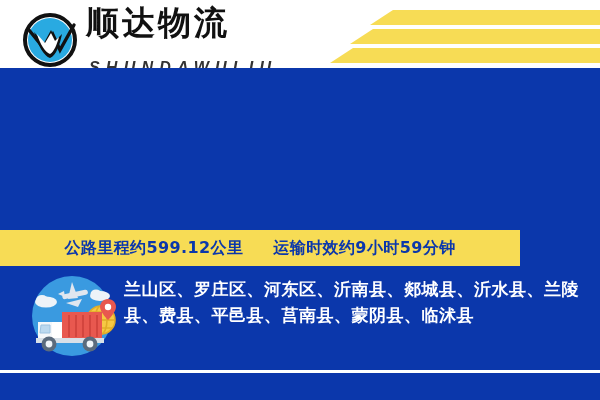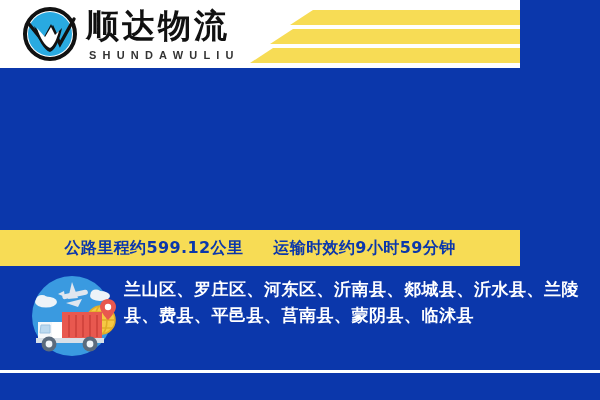--- a/index.html
+++ b/index.html
@@ -8,39 +8,39 @@
     font-family:"Liberation Sans","DejaVu Sans",sans-serif;
     background:#0b3bb0;
   }
   #card{
     position:relative;width:600px;height:400px;overflow:hidden;
     background:#0b37ab;
   }
 
   
   .header{
-    position:absolute;left:0;top:0;width:520px;height:68px;
+    position:absolute;left:0;top:0;width:600px;height:68px;
     background:#ffffff;overflow:hidden;
   }
   .logo-wrap{
     position:absolute;left:20px;top:4px;display:flex;align-items:center;gap:6px;
   }
   .logo-mark{
     position:relative;width:60px;height:60px;flex:0 0 60px;
   }
   .logo-mark svg{display:block;}
   .logo-text{display:flex;flex-direction:column;justify-content:center;padding-top:2px;}
   .logo-cn{
     font-family:"DejaVu Sans","Liberation Sans",sans-serif;
     font-size:33px;font-weight:bold;color:#111111;letter-spacing:3px;
     line-height:1.05;white-space:nowrap;
   }
   .logo-en{
-    font-size:11px;font-weight:bold;color:#333333;letter-spacing:6.2px;
-    margin-top:5px;white-space:nowrap;padding-left:3px;
+    font-size:16px;font-weight:bold;color:#333333;letter-spacing:6.2px;
+    margin-top:18px;white-space:nowrap;padding-left:3px;font-style:italic;
   }
   .stripes{position:absolute;right:0;top:0;width:300px;height:68px;}
 
   
   .route{
     position:absolute;left:0;top:68px;width:600px;height:160px;
     background:#0b37ab;
   }
   .city{
     position:absolute;top:50%;transform:translateY(-50%);

